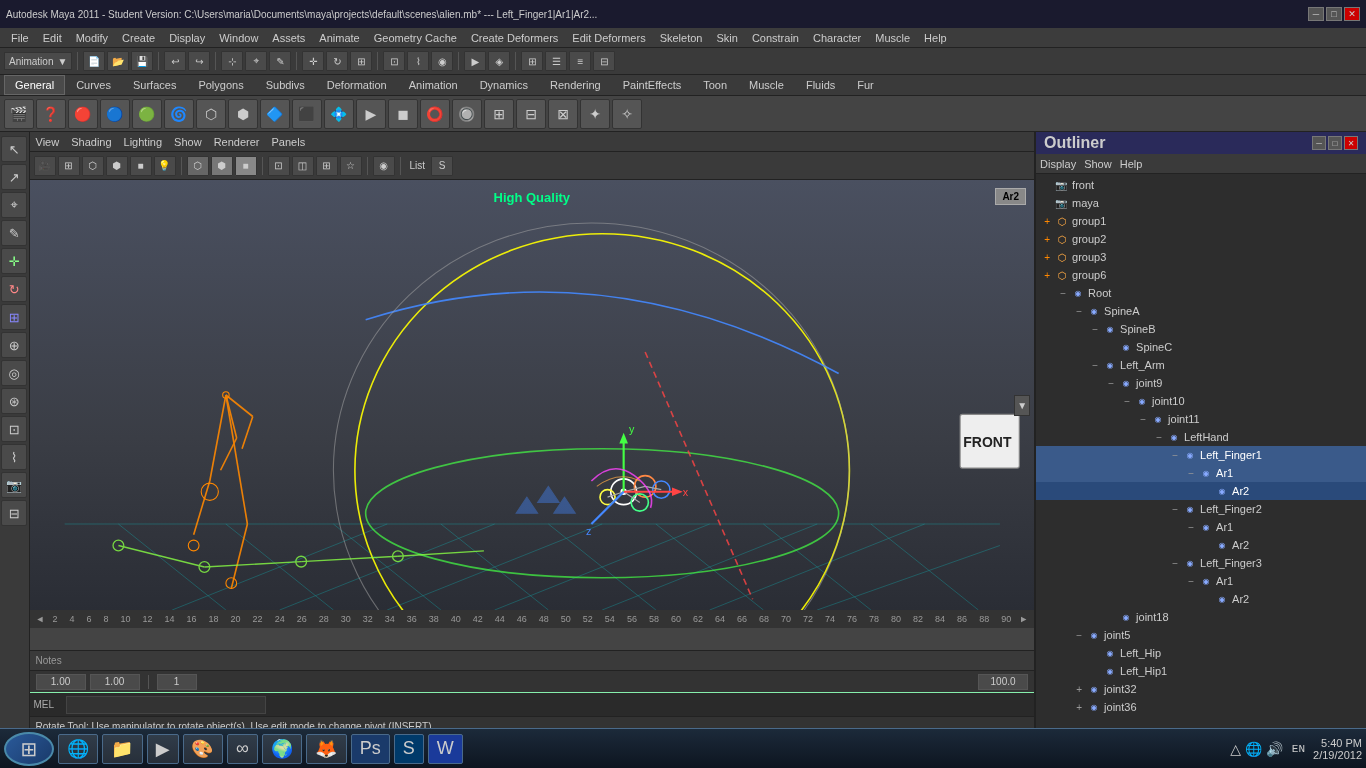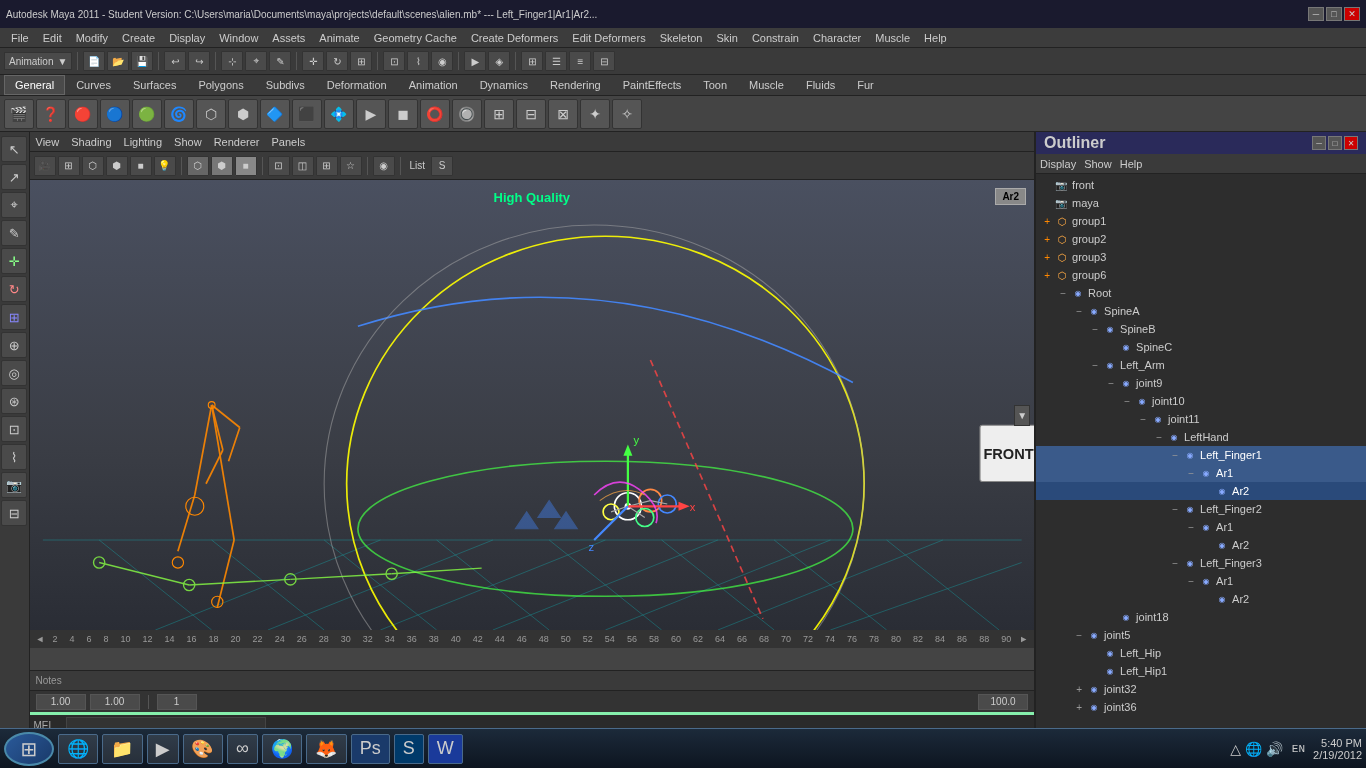--- a/index.html
+++ b/index.html
@@ -140,21 +140,21 @@
       padding: 0 6px; gap: 4px; border-top: 1px solid #222;
     }
     .time-input {
       width: 50px; height: 16px; background: #4a4a4a; border: 1px solid #555;
       color: #ccc; font-size: 10px; text-align: center;
     }
 
     
     #mel-bar {
       height: 24px; background: #2a2a2a; display: flex; align-items: center;
-      padding: 0 4px; gap: 4px; border-top: 3px solid #86efac;
+      padding: 0 4px; gap: 4px; border-top: 1px solid #86efac;
     }
     #mel-label { font-size: 10px; color: #aaa; width: 28px; }
     #mel-input {
       flex: 1; height: 18px; background: #1a3a5a; border: 1px solid #4a7aaa;
       color: #7af; font-size: 11px; padding: 0 4px;
     }
     #mel-right { width: 200px; height: 18px; background: #333; border: 1px solid #444; }
 
     
     #status-bar {
@@ -577,20 +577,23 @@
         <input type="text" class="time-input" value="1" style="width: 40px;">
         <div style="flex:1;"></div>
         <input type="text" class="time-input" value="100.0" style="width: 50px;">
       </div>
 
       <div id="mel-bar">
         <span id="mel-label">MEL</span>
         <div id="mel-right"></div>
       </div>
 
+      <div id="status-bar">
+        <span>Rotate Tool: Use manipulator to rotate object(s). Use edit mode to change pivot (INSERT).</span>
+      </div>
     </div>
 
     <div id="outliner">
       <div id="outliner-titlebar">
         <span id="outliner-title">Outliner</span>
         <div id="outliner-win-btns">
           <div class="out-win-btn">─</div>
           <div class="out-win-btn">□</div>
           <div class="out-win-btn close">✕</div>
         </div>

